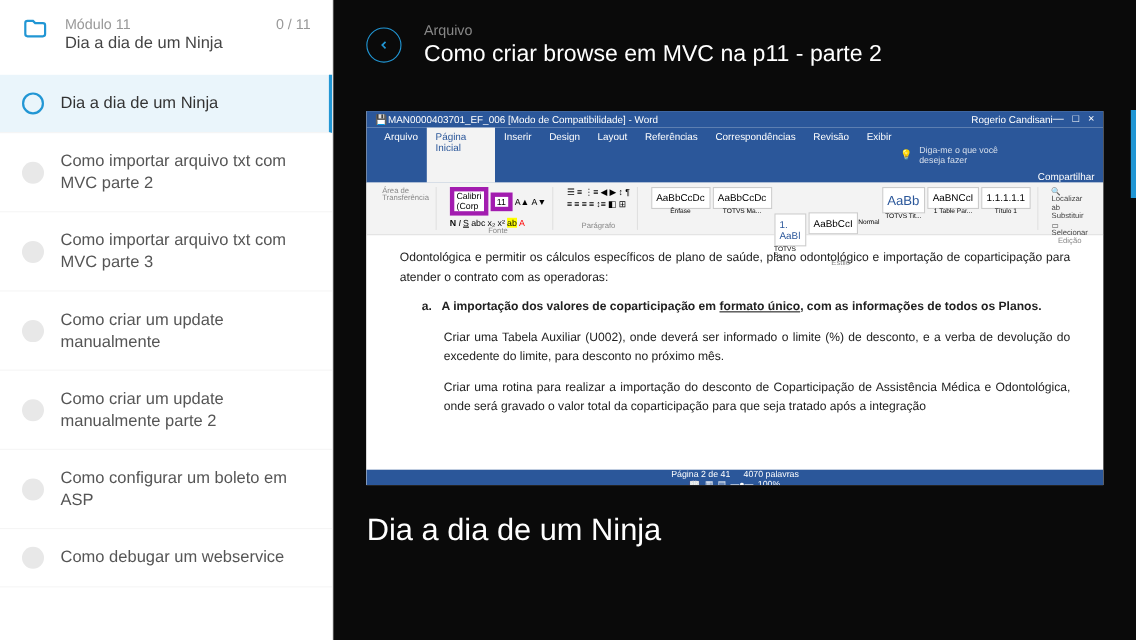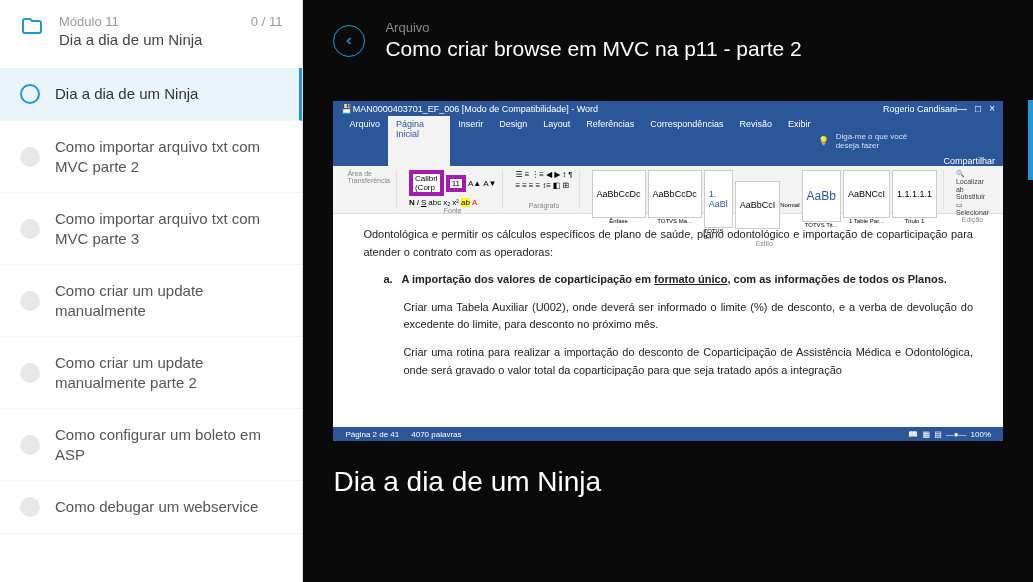--- a/index.html
+++ b/index.html
@@ -46,30 +46,30 @@
     .word-tab.active { background: #f3f3f3; color: #2b579a; }
     .word-tab-right { margin-left: auto; display: flex; align-items: center; color: #fff; gap: 6px; }
     
     .word-ribbon { background: #f3f3f3; border-bottom: 1px solid #ddd; padding: 4px 8px; display: flex; gap: 6px; align-items: center; font-size: 8px; height: 48px; }
     .ribbon-group { display: flex; flex-direction: column; align-items: center; border-right: 1px solid #e0e0e0; padding: 0 6px; height: 100%; justify-content: space-between; }
     .ribbon-group-label { font-size: 7px; color: #888; }
     .clipboard-btn { display: flex; flex-direction: column; align-items: center; font-size: 8px; color: #444; }
     .paste-icon { width: 18px; height: 18px; background: #f9d773; border: 1px solid #c9a843; position: relative; margin-bottom: 2px; }
     .font-controls { display: flex; gap: 2px; align-items: center; }
     .font-select { font-size: 8px; border: 4px solid #a21caf; padding: 0 2px; background: #fff; }
-    .style-box { border: 1px solid #ccc; padding: 18px 4px; font-size: 9px; background: #fff; }
+    .style-box { border: 1px solid #ccc; padding: 4px 4px; font-size: 9px; background: #fff; }
     .style-box.blue { color: #2b579a; }
     
     .word-doc { background: #fff; padding: 12px 30px; font-size: 11px; color: #222; line-height: 1.6; text-align: justify; height: calc(100% - 78px); overflow: hidden; }
     .word-doc p { margin-bottom: 10px; }
     .word-doc .bold { font-weight: bold; }
     .word-doc .list-item { margin-left: 20px; }
     .underline { text-decoration: underline; }
     
-    .word-statusbar { background: #2b579a; height: 14px; display: flex; align-items: center; padding: 0 12px; color: #fff; font-size: 8px; justify-content: space-between; position: absolute; bottom: 0; left: 0; right: 0; }
+    .word-statusbar { background: #2b579a; height: 14px; display: flex; align-items: center; padding: 0 12px; color: #fff; font-size: 8px; justify-content: space-between; position: absolute; bottom: 0; left: 0; right: 0; flex-direction: column; }
     
     .content-title { color: #fff; font-size: 28px; font-weight: 300; padding: 25px 30px; }
     
     .scrollbar-track { position: absolute; right: 0; top: 100px; width: 5px; height: 250px; }
     .scrollbar-thumb { width: 5px; height: 80px; background: #2196d4; position: absolute; top: 0; }
   </style>
 </head>
 <body>
 
 <div class="container">
@@ -225,21 +225,21 @@
           <div class="ribbon-group" style="flex:1;">
             <div style="display:flex;gap:2px;">
               <div style="display:flex;flex-direction:column;align-items:center;">
                   <span class="style-box">AaBbCcDc</span>
                   <span style="font-size:6px;">Ênfase</span>
                 </div>
               <div style="display:flex;flex-direction:column;align-items:center;">
                   <span class="style-box">AaBbCcDc</span>
                   <span style="font-size:6px;">TOTVS Ma...</span>
                 </div>
-              <div style="display:flex;flex-direction:column;align-items:center;">
+              <div style="display:flex;flex-direction:column;align-items:center;margin-top:24px;">
                   <span class="style-box blue">1. AaBl</span>
                   <span style="font-size:6px;">TOTVS S...</span>
                 </div>
               <div style="display:flex;align-items:center;">
                   <span class="style-box">AaBbCcI</span>
                   <span style="font-size:6px;">Normal</span>
                 </div>
               <div style="display:flex;flex-direction:column;align-items:center;">
                   <span class="style-box blue" style="font-size:12px;">AaBb</span>
                   <span style="font-size:6px;">TOTVS Tit...</span>

